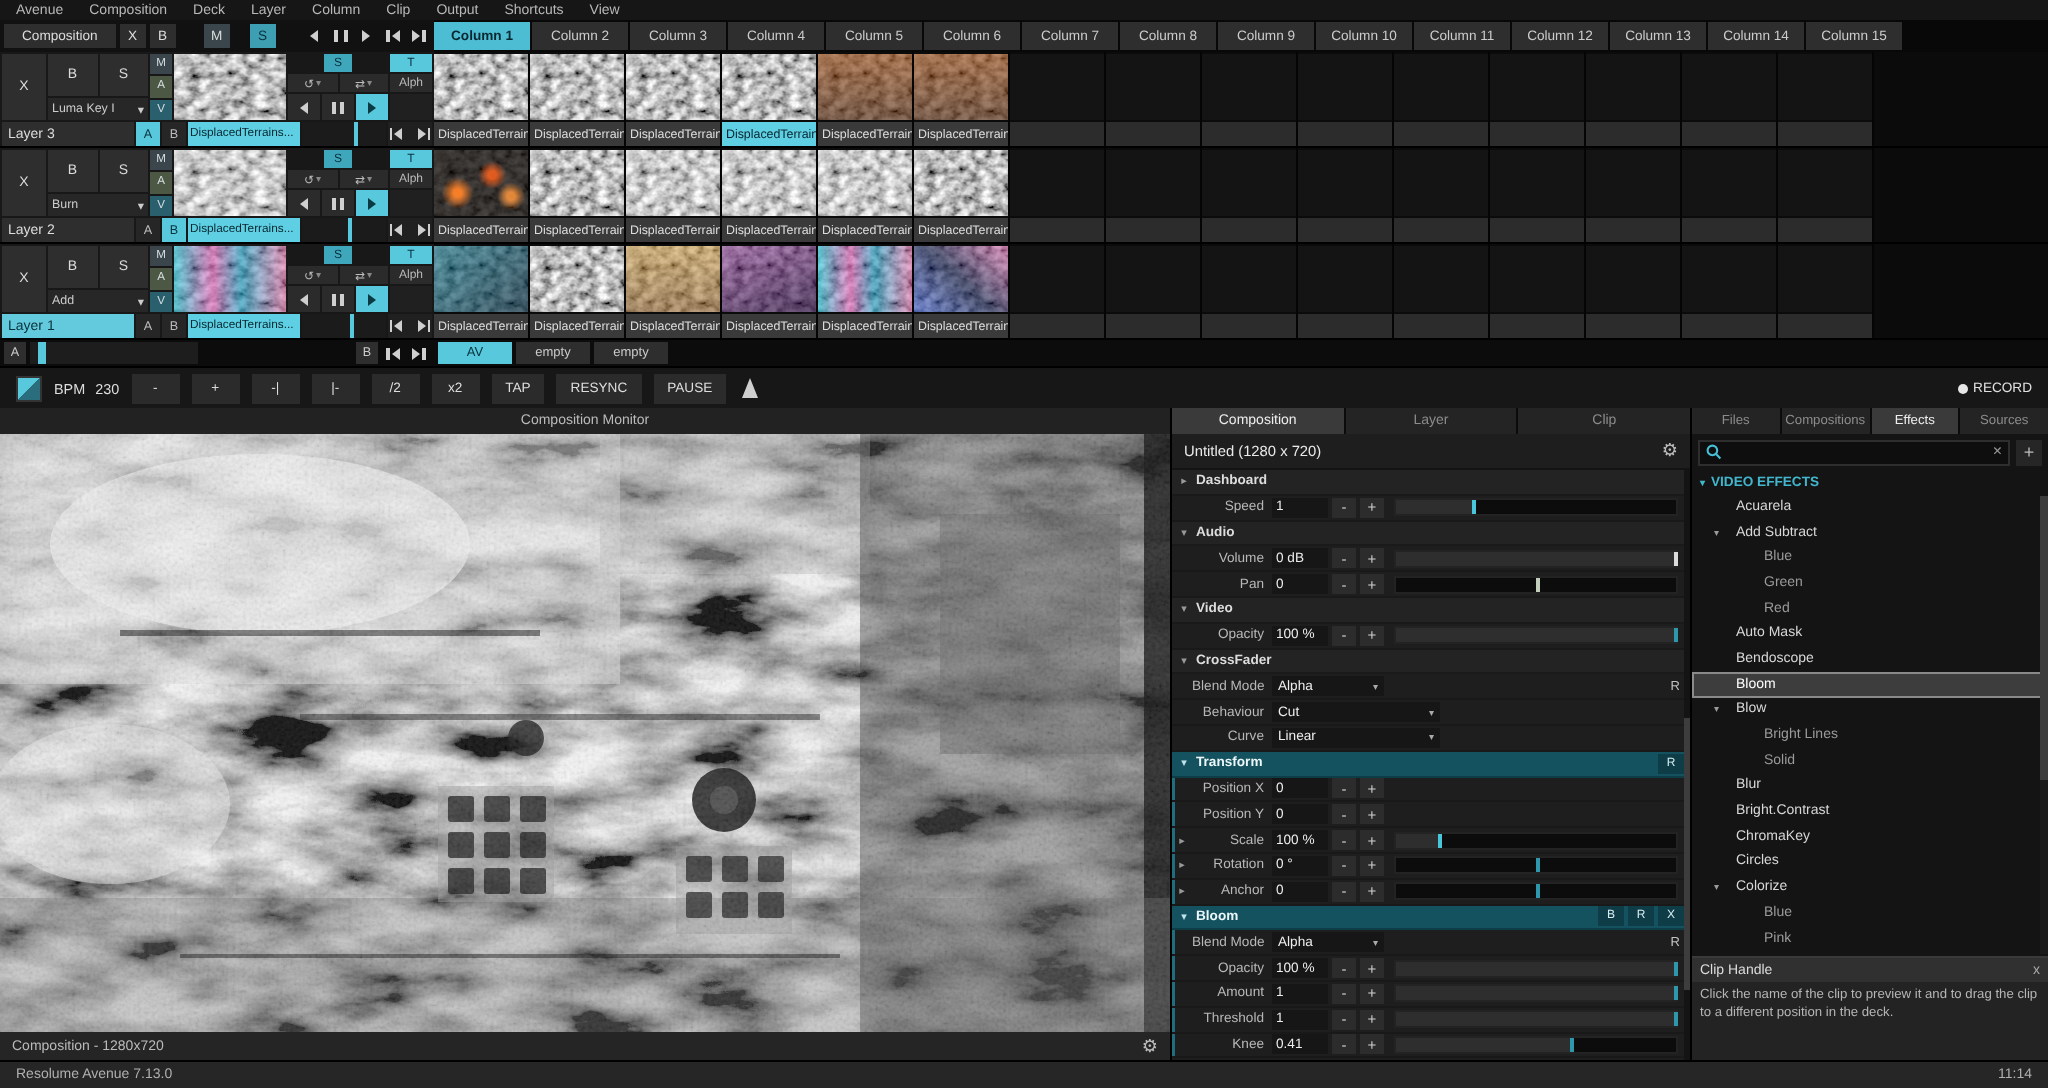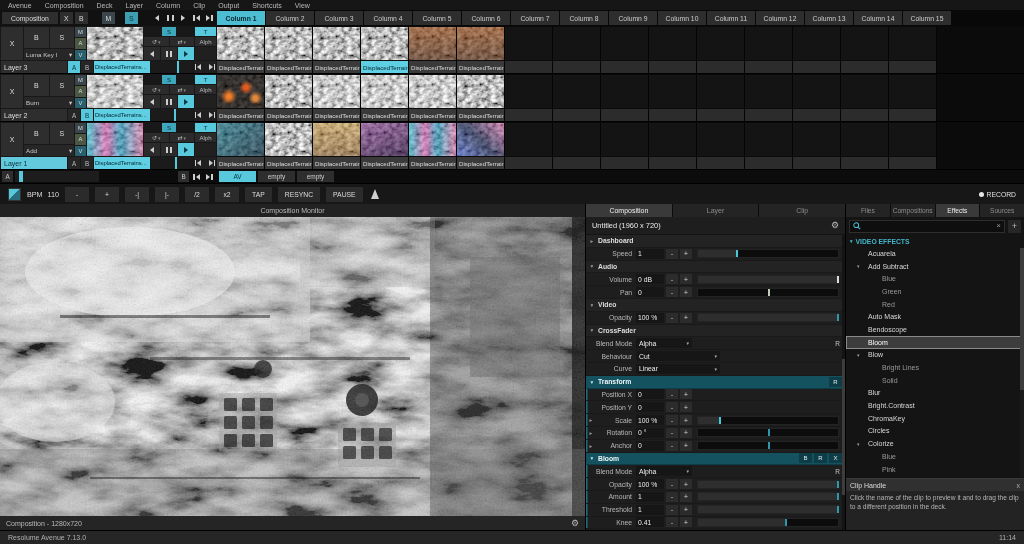--- a/index.html
+++ b/index.html
@@ -808,21 +808,21 @@
           <div class="deck-tab">empty</div>
         </div>
       <div class="foot-fill"></div>
     </div>
   </div>
 
   <div class="transport">
     <span class="bpm-icon"></span>
     <span class="bpm-text">
       <span>BPM</span>
-      <span>110</span>
+      <span>230</span>
     </span>
     <span class="tr-btns">
         <div class="tr-btn">-</div>
         <div class="tr-btn">+</div>
         <div class="tr-btn">-|</div>
         <div class="tr-btn">|-</div>
         <div class="tr-btn">/2</div>
         <div class="tr-btn">x2</div>
         <div class="tr-btn">TAP</div>
         <div class="tr-btn">RESYNC</div>
@@ -885,21 +885,21 @@
     </div>
   </div>
 
   <div class="props">
     <div class="ptabs">
         <div class="ptab active">Composition</div>
         <div class="ptab">Layer</div>
         <div class="ptab">Clip</div>
       </div>
     <div class="ptitle">
-      <span>Untitled (1960 x 720)</span>
+      <span>Untitled (1280 x 720)</span>
       <span class="gear">⚙</span>
     </div>
     <div class="prows">
         <div class="prow section">
           <span class="scar">▸</span>
           <span class="slab">Dashboard</span>
         </div>
         <div class="prow param">
           <span class="pcar"></span>
           <span class="plabel">Speed</span>

